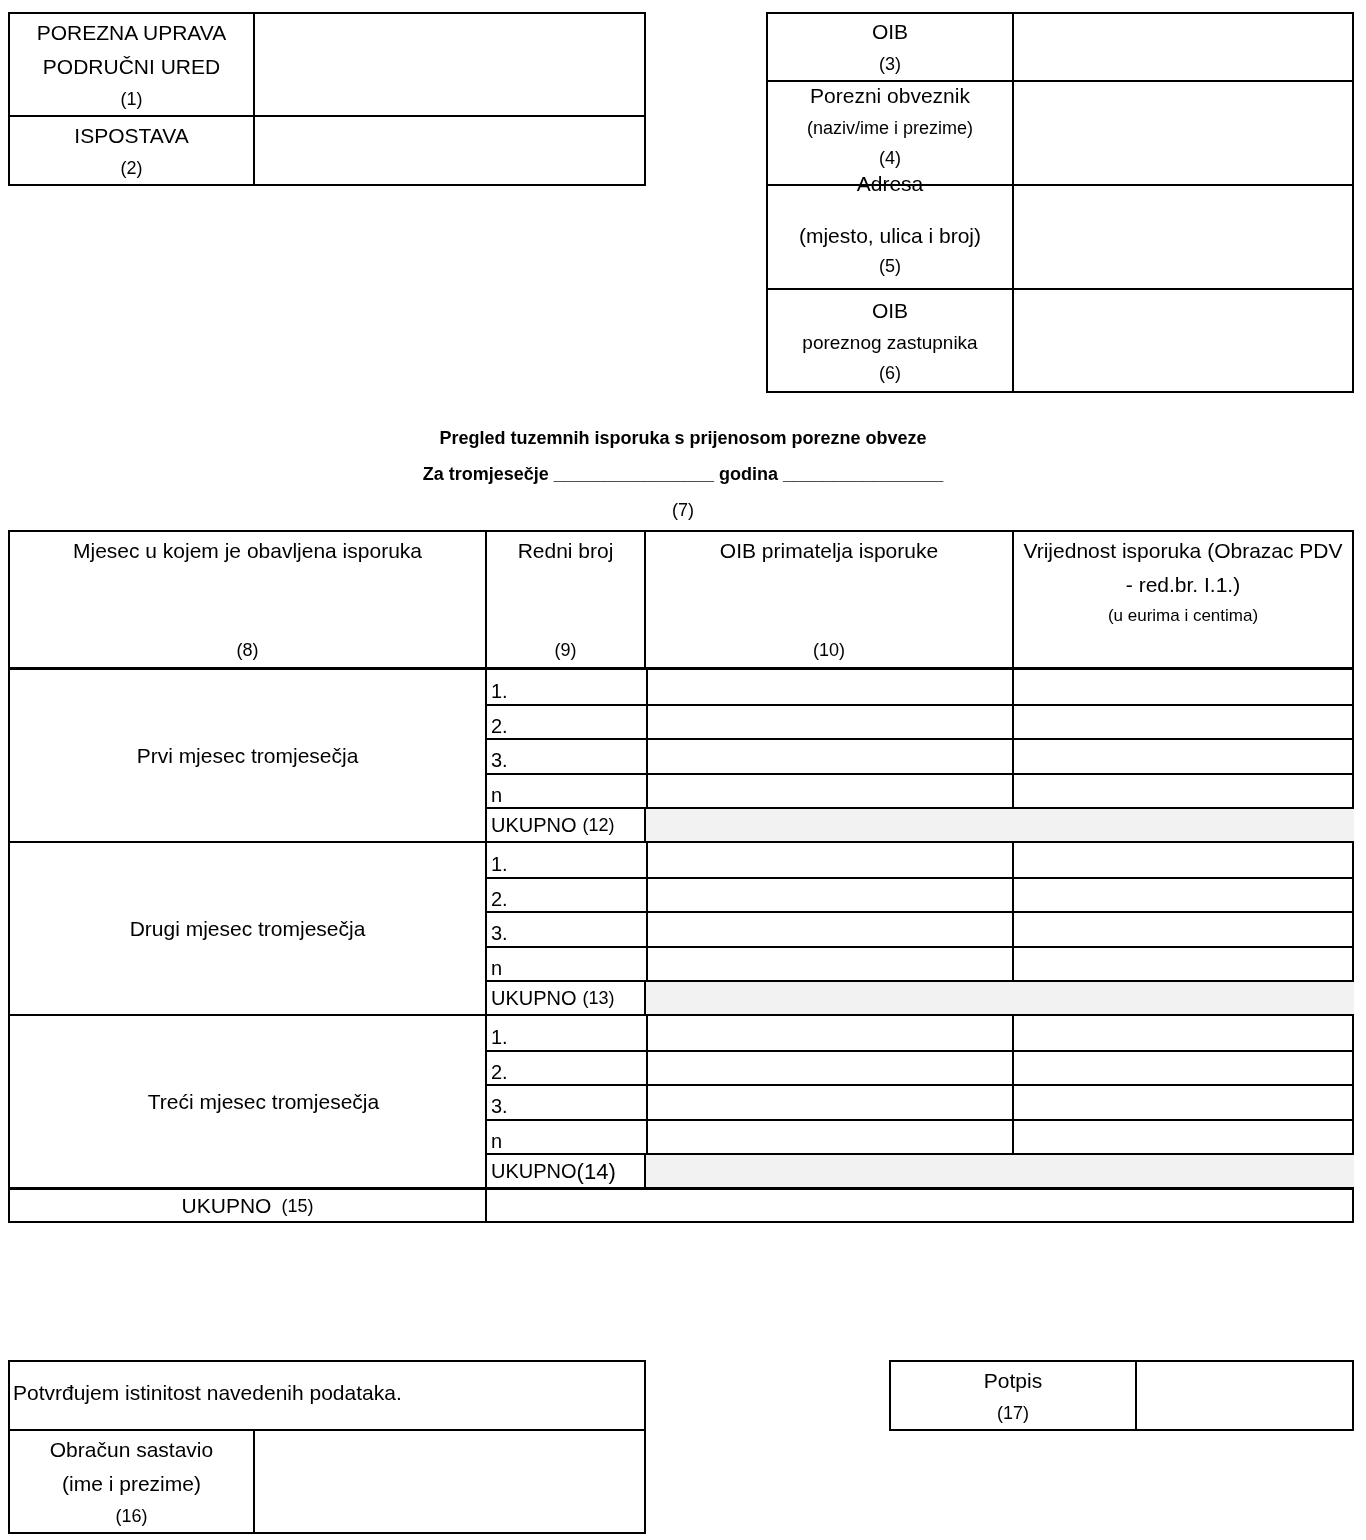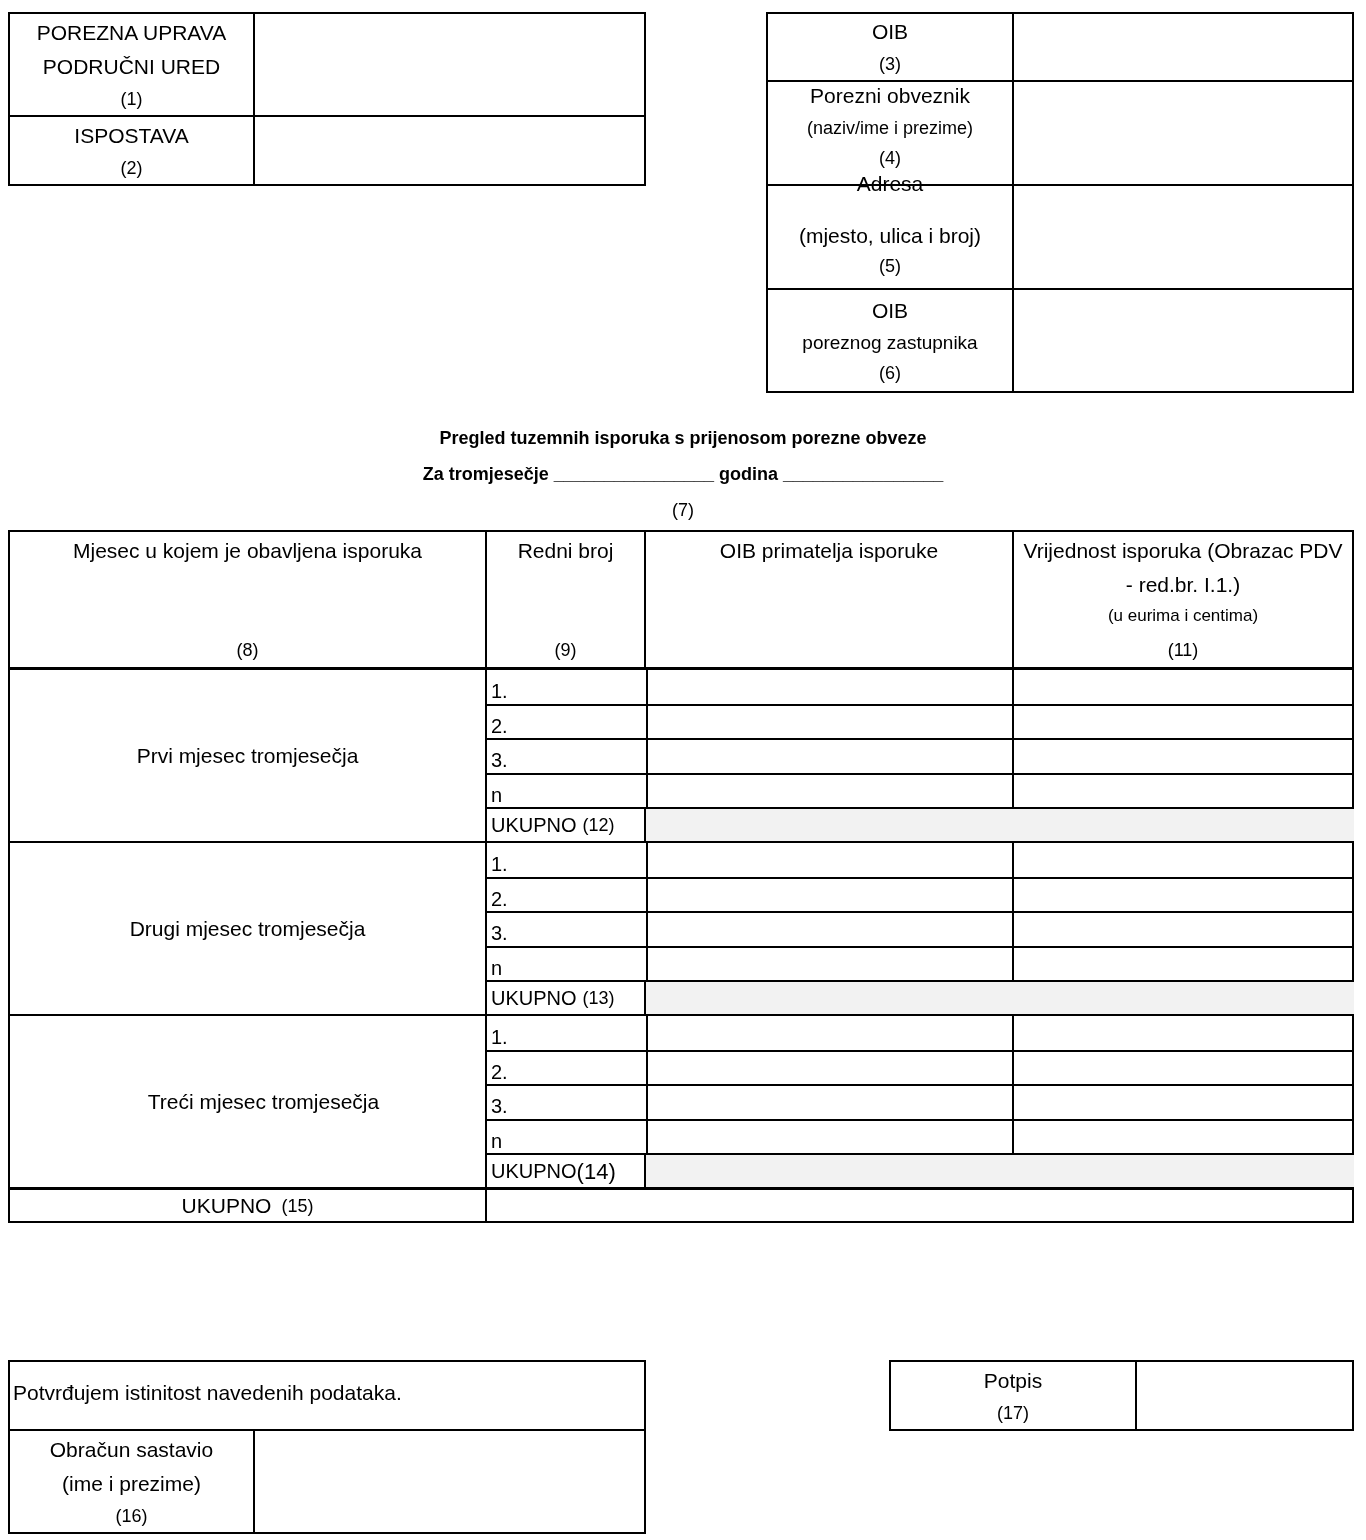--- a/index.html
+++ b/index.html
@@ -80,25 +80,25 @@
 <div class="abs" style="left:10px;top:532px;width:475px;height:135px;text-align:center;">
   <div class="lbl" style="margin-top:2px;">Mjesec u kojem je obavljena isporuka</div>
   <div class="sm" style="position:absolute;bottom:2px;width:100%;">(8)</div>
 </div>
 <div class="abs" style="left:487px;top:532px;width:157px;height:135px;text-align:center;">
   <div class="lbl" style="margin-top:2px;">Redni broj</div>
   <div class="sm" style="position:absolute;bottom:2px;width:100%;">(9)</div>
 </div>
 <div class="abs" style="left:646px;top:532px;width:366px;height:135px;text-align:center;">
   <div class="lbl" style="margin-top:2px;">OIB primatelja isporuke</div>
+  <div class="sm" style="position:absolute;bottom:2px;width:100%;">(10)</div>
 </div>
 <div class="abs" style="left:1014px;top:532px;width:338px;height:135px;text-align:center;">
   <div class="lbl" style="margin-top:2px;padding:0 6px;">Vrijednost isporuka (Obrazac PDV - red.br. I.1.)</div>
   <div style="font-size:17px;line-height:28px;">(u eurima i centima)</div>
-  <div class="sm" style="position:absolute;bottom:2px;width:100%;">(11)</div>
 </div>
 
 <div id="groups">
     <div class="cell lbl" style="left: 10px; top: 669px; width: 475px; height: 173px;">Prvi mjesec tromjesečja</div>
     <div class="abs" style="left: 487px; top: 669px; width: 865px; height: 35px;">
       <div class="abs" style="left: 4px; top: 0px; height: 35px; display: flex; align-items: flex-end; padding-bottom: 1px; font-size: 20px;">1.</div>
       <div class="field" style="left: 159px; top: 0px; width: 366px; height: 35px; border-left: 2px solid rgb(0, 0, 0);"></div>
       <div class="field" style="left: 525px; top: 0px; width: 340px; height: 35px; border-left: 2px solid rgb(0, 0, 0);"></div>
     </div>
     <div class="hline" style="left: 485px; top: 704px; width: 869px;"></div>

